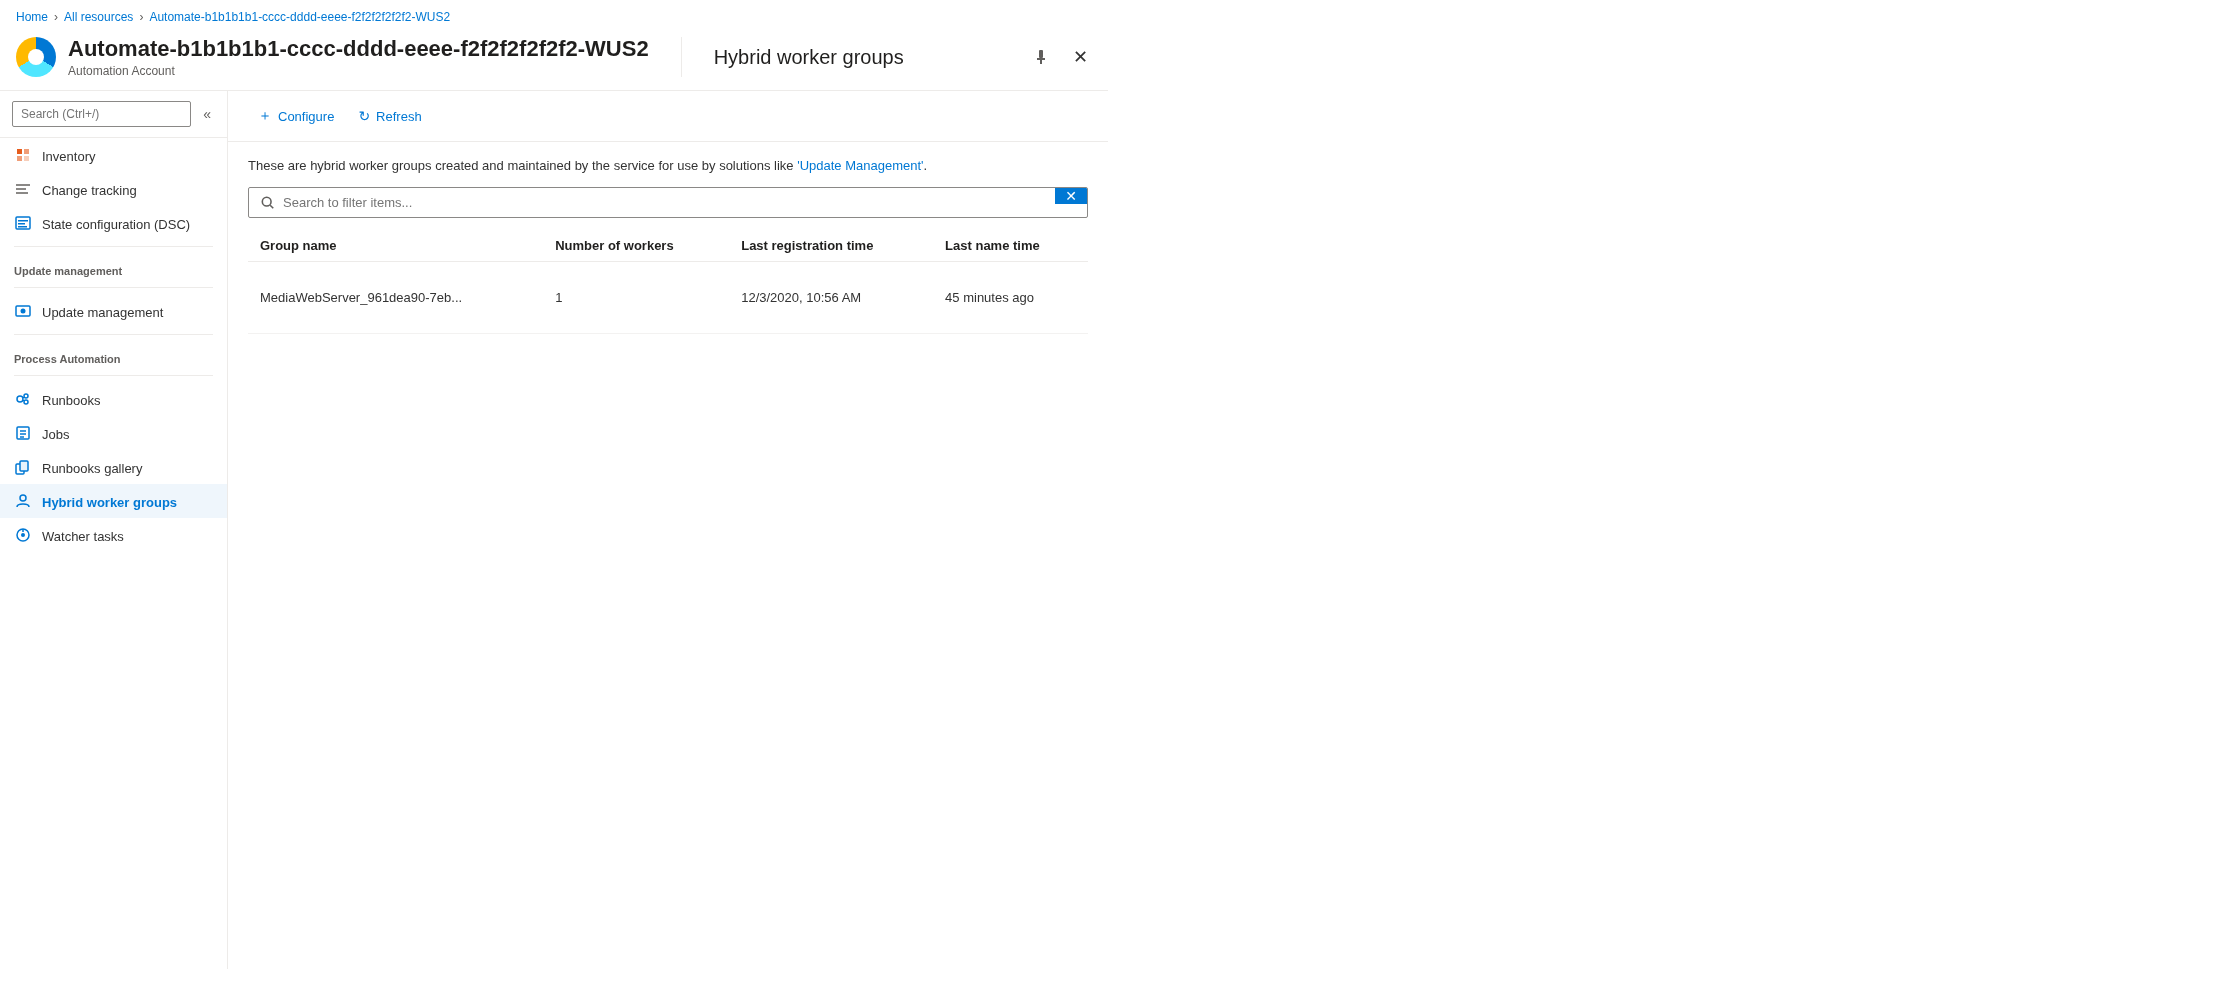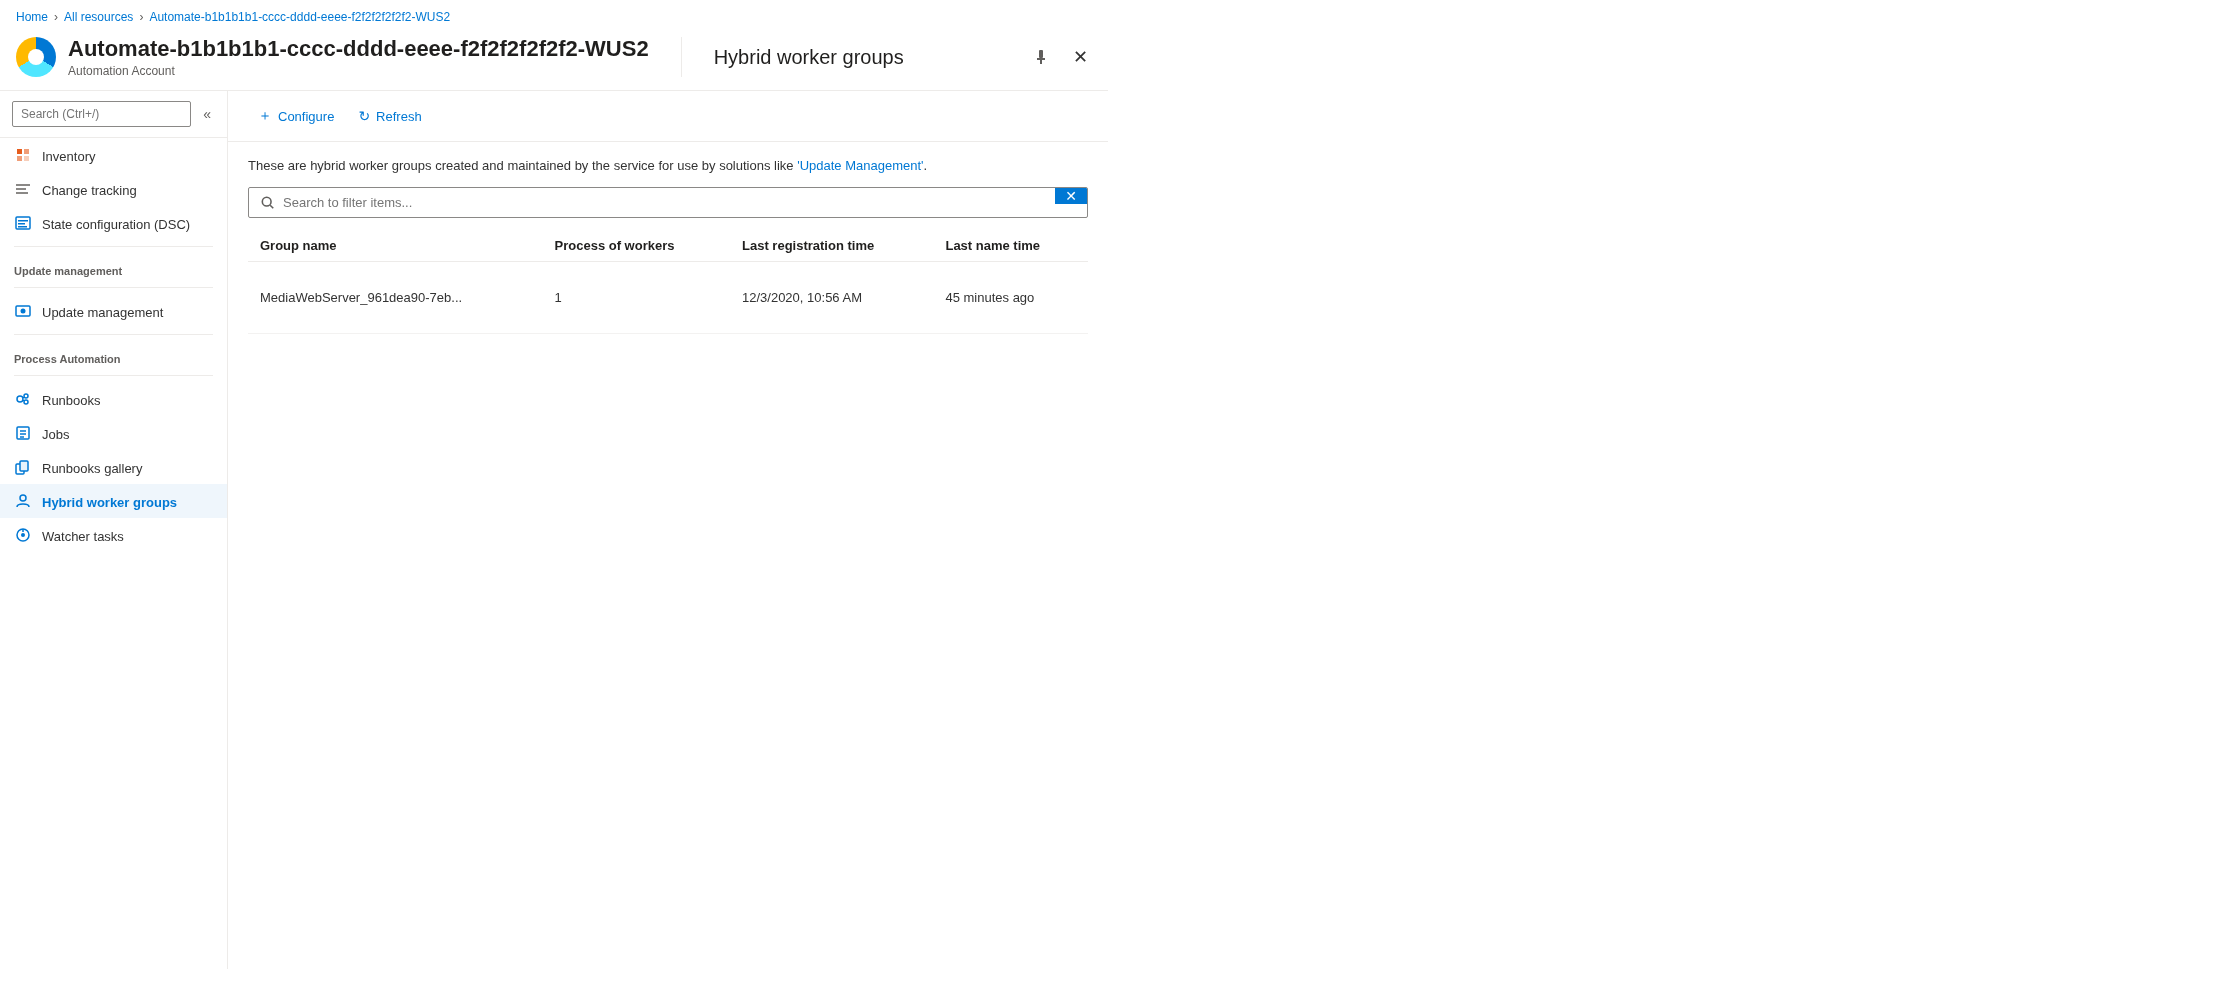--- a/index.html
+++ b/index.html
@@ -364,21 +364,21 @@
             </svg>
           <input type="text" placeholder="Search to filter items..." style="">
         </div>
         <button class="search-clear-btn">✕</button>
       </div>
 
       <table class="data-table">
         <thead>
           <tr>
             <th>Group name</th>
-            <th>Process of workers</th>
+            <th>Number of workers</th>
             <th>Last registration time</th>
             <th>Last name time</th>
           </tr>
         </thead>
         <tbody>
           <tr>
             <td class="group-name-cell">MediaWebServer_961dea90-7eb...</td>
             <td>1</td>
             <td>12/3/2020, 10:56 AM</td>
             <td>45 minutes ago</td>

